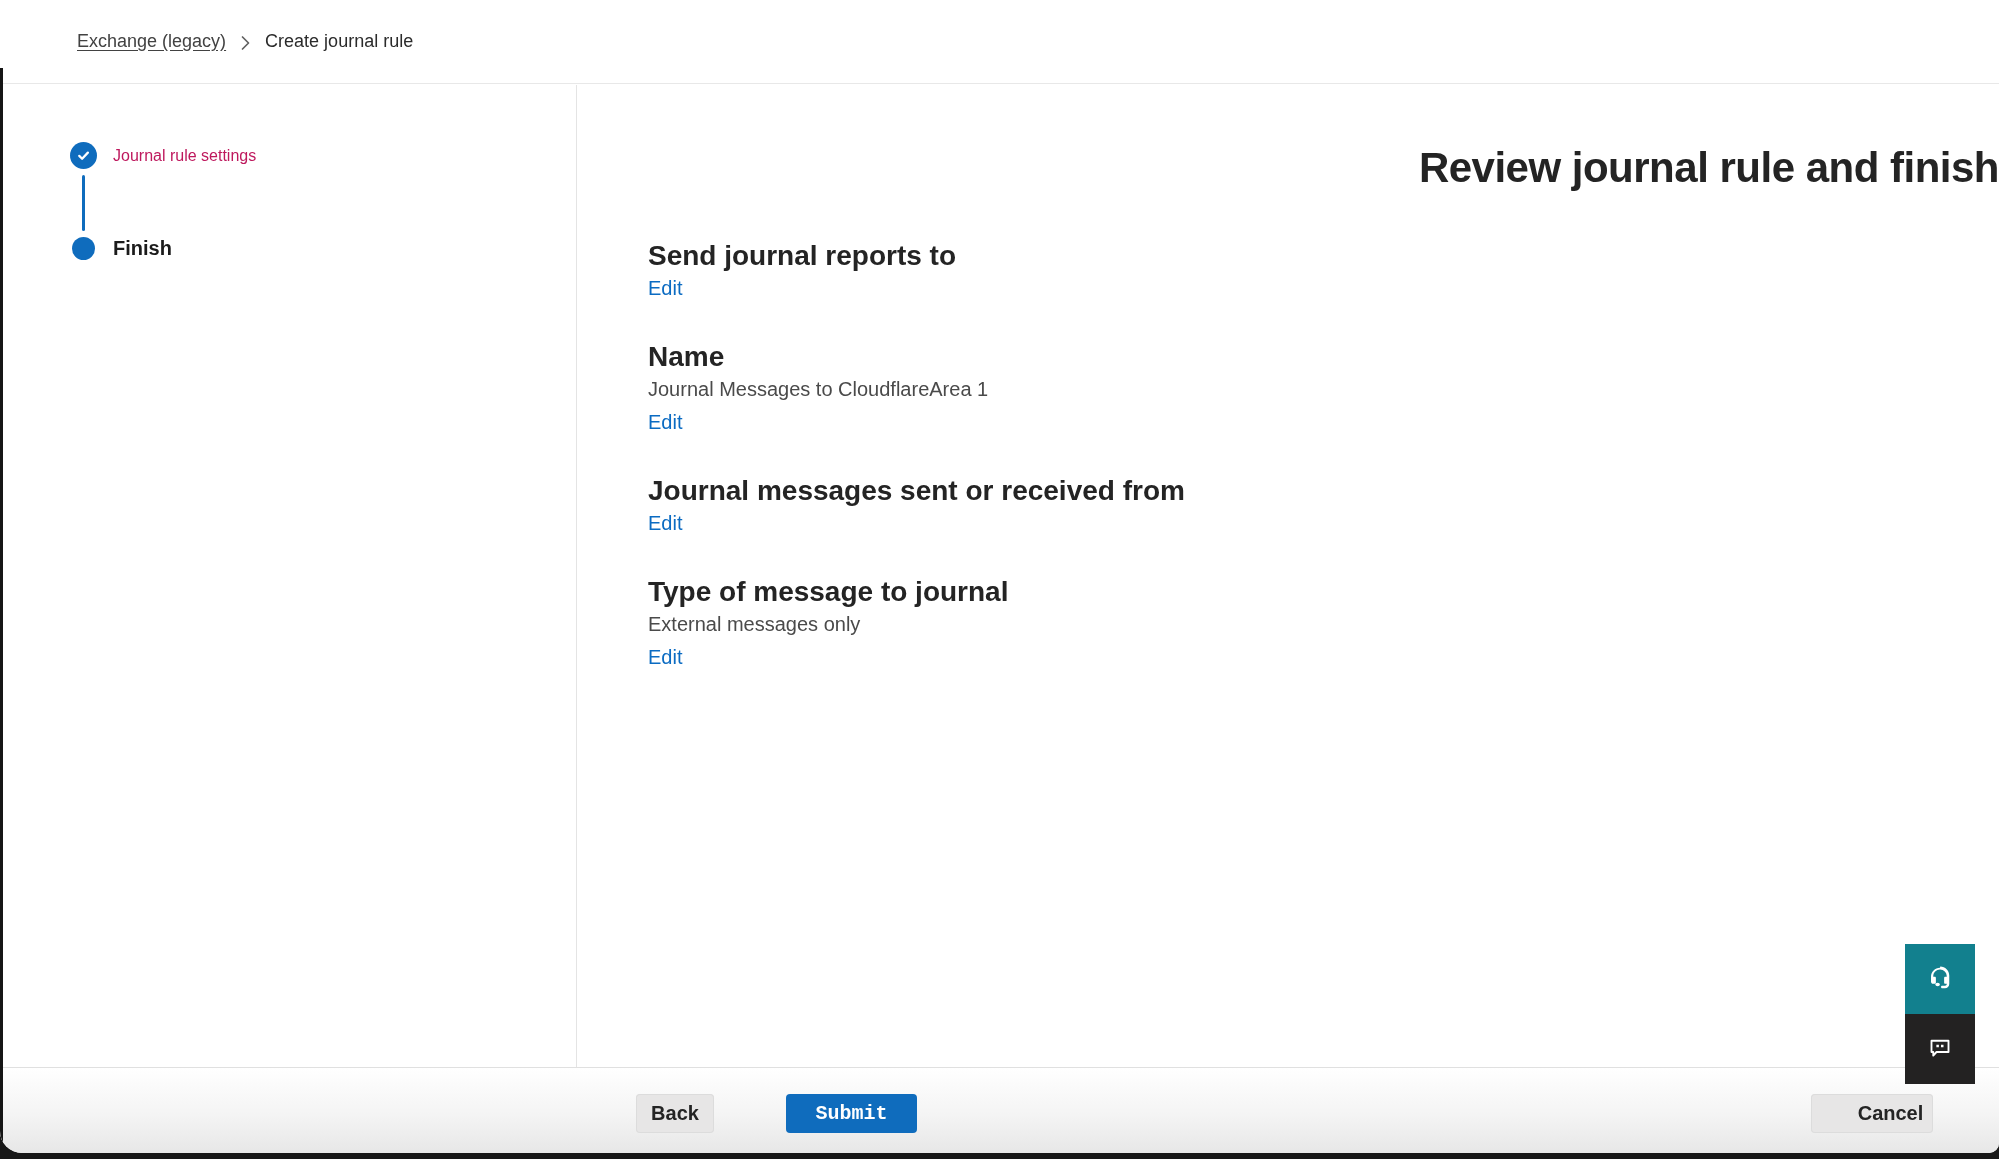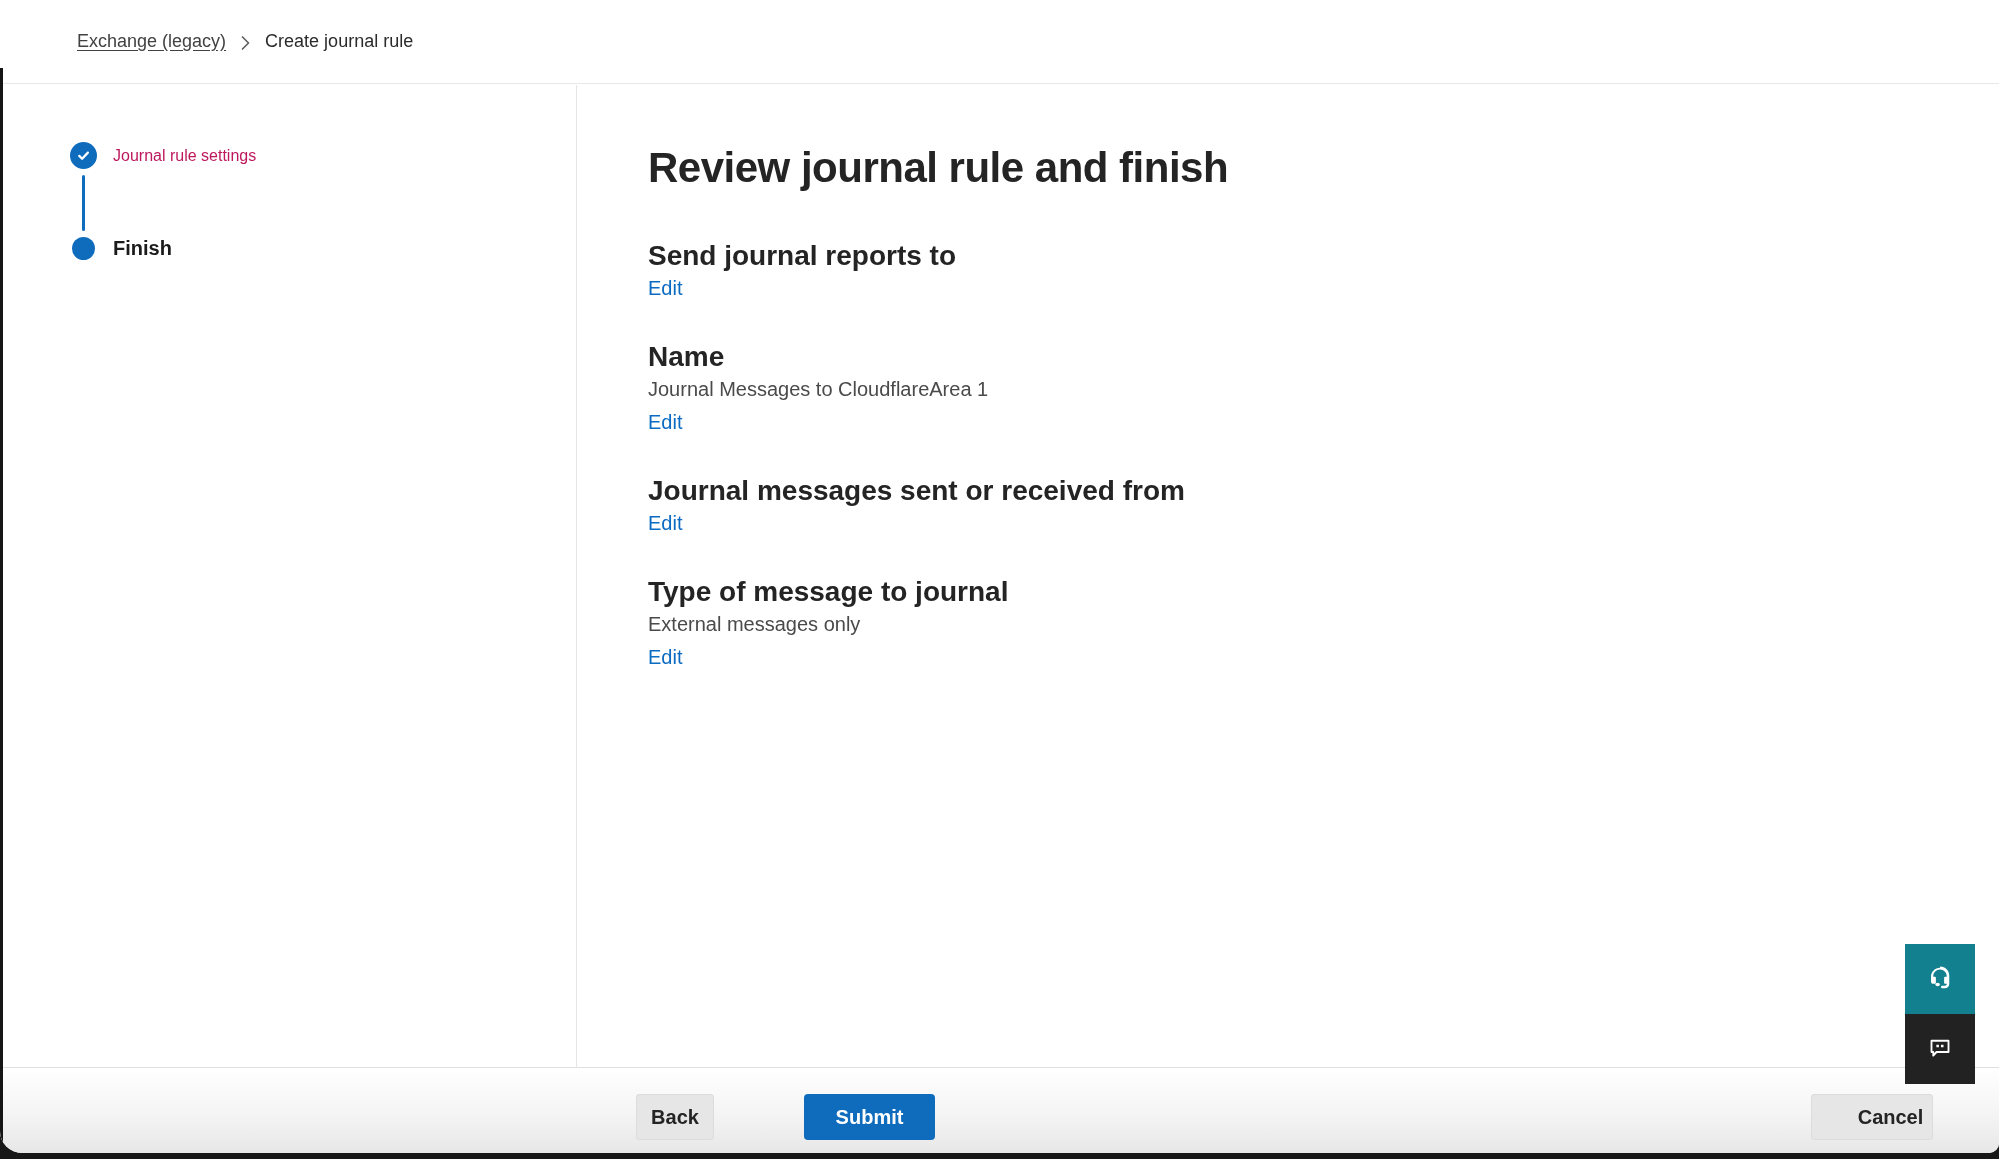--- a/index.html
+++ b/index.html
@@ -69,49 +69,50 @@
   .step-label-current { font-size:20px; font-weight:700; color:#1b1b1b; }
   .connector {
     width:3px; height:56px; background:var(--accent);
     margin:6px 0 6px 12px; border-radius:2px;
   }
   
   .page-title {
     font-size:42px; font-weight:700; color:#242424;
     letter-spacing:-0.5px;
     margin-bottom:47px;
+    text-align:right;
   }
   .section { margin-bottom:35px; }
   .section-label { font-size:28px; font-weight:600; color:#242424; line-height:33px; }
   .section-value { font-size:20px; color:#4a4a4a; line-height:33px; }
   .section-value:empty { display:none; }
   .edit-link {
     display:inline-block;
     font-size:20px; color:var(--link); line-height:33px;
     cursor:pointer; text-decoration:none;
   }
   
   .footer {
     position:absolute; left:0; right:0; bottom:0; height:86px;
     border-top:1px solid #e0e0e0;
     background:linear-gradient(180deg,#ffffff 0%,#f4f4f4 55%,#e7e7e7 100%);
     z-index:10;
   }
   .btn {
-    position:absolute; top:26px; height:46px;
+    position:absolute; top:26px; height:39px;
     border:none; border-radius:4px;
     font-family:"Liberation Sans", sans-serif;
     font-size:20px; font-weight:600;
     cursor:pointer;
     display:flex; align-items:center; justify-content:center;
   }
   .btn-neutral { background:#e7e6e6; color:#242424; box-shadow:inset 0 0 0 1px #dcdcdc; }
   .btn-primary { background:var(--accent); color:#ffffff; }
   .btn-back   { left:636px; width:78px; }
-  .btn-submit { left:804px; width:131px; }
+  .btn-submit { left:786px; width:131px;font-family:Liberation Mono, monospace; }
   .btn-cancel { right:66px; width:122px;padding-left:37px; }
   
   .float-stack {
     position:absolute; right:24px; top:944px; width:70px;
     z-index:60; display:flex; flex-direction:column;
   }
   .float-btn {
     width:70px; height:70px; border:none; cursor:pointer;
     display:flex; align-items:center; justify-content:center;
   }

